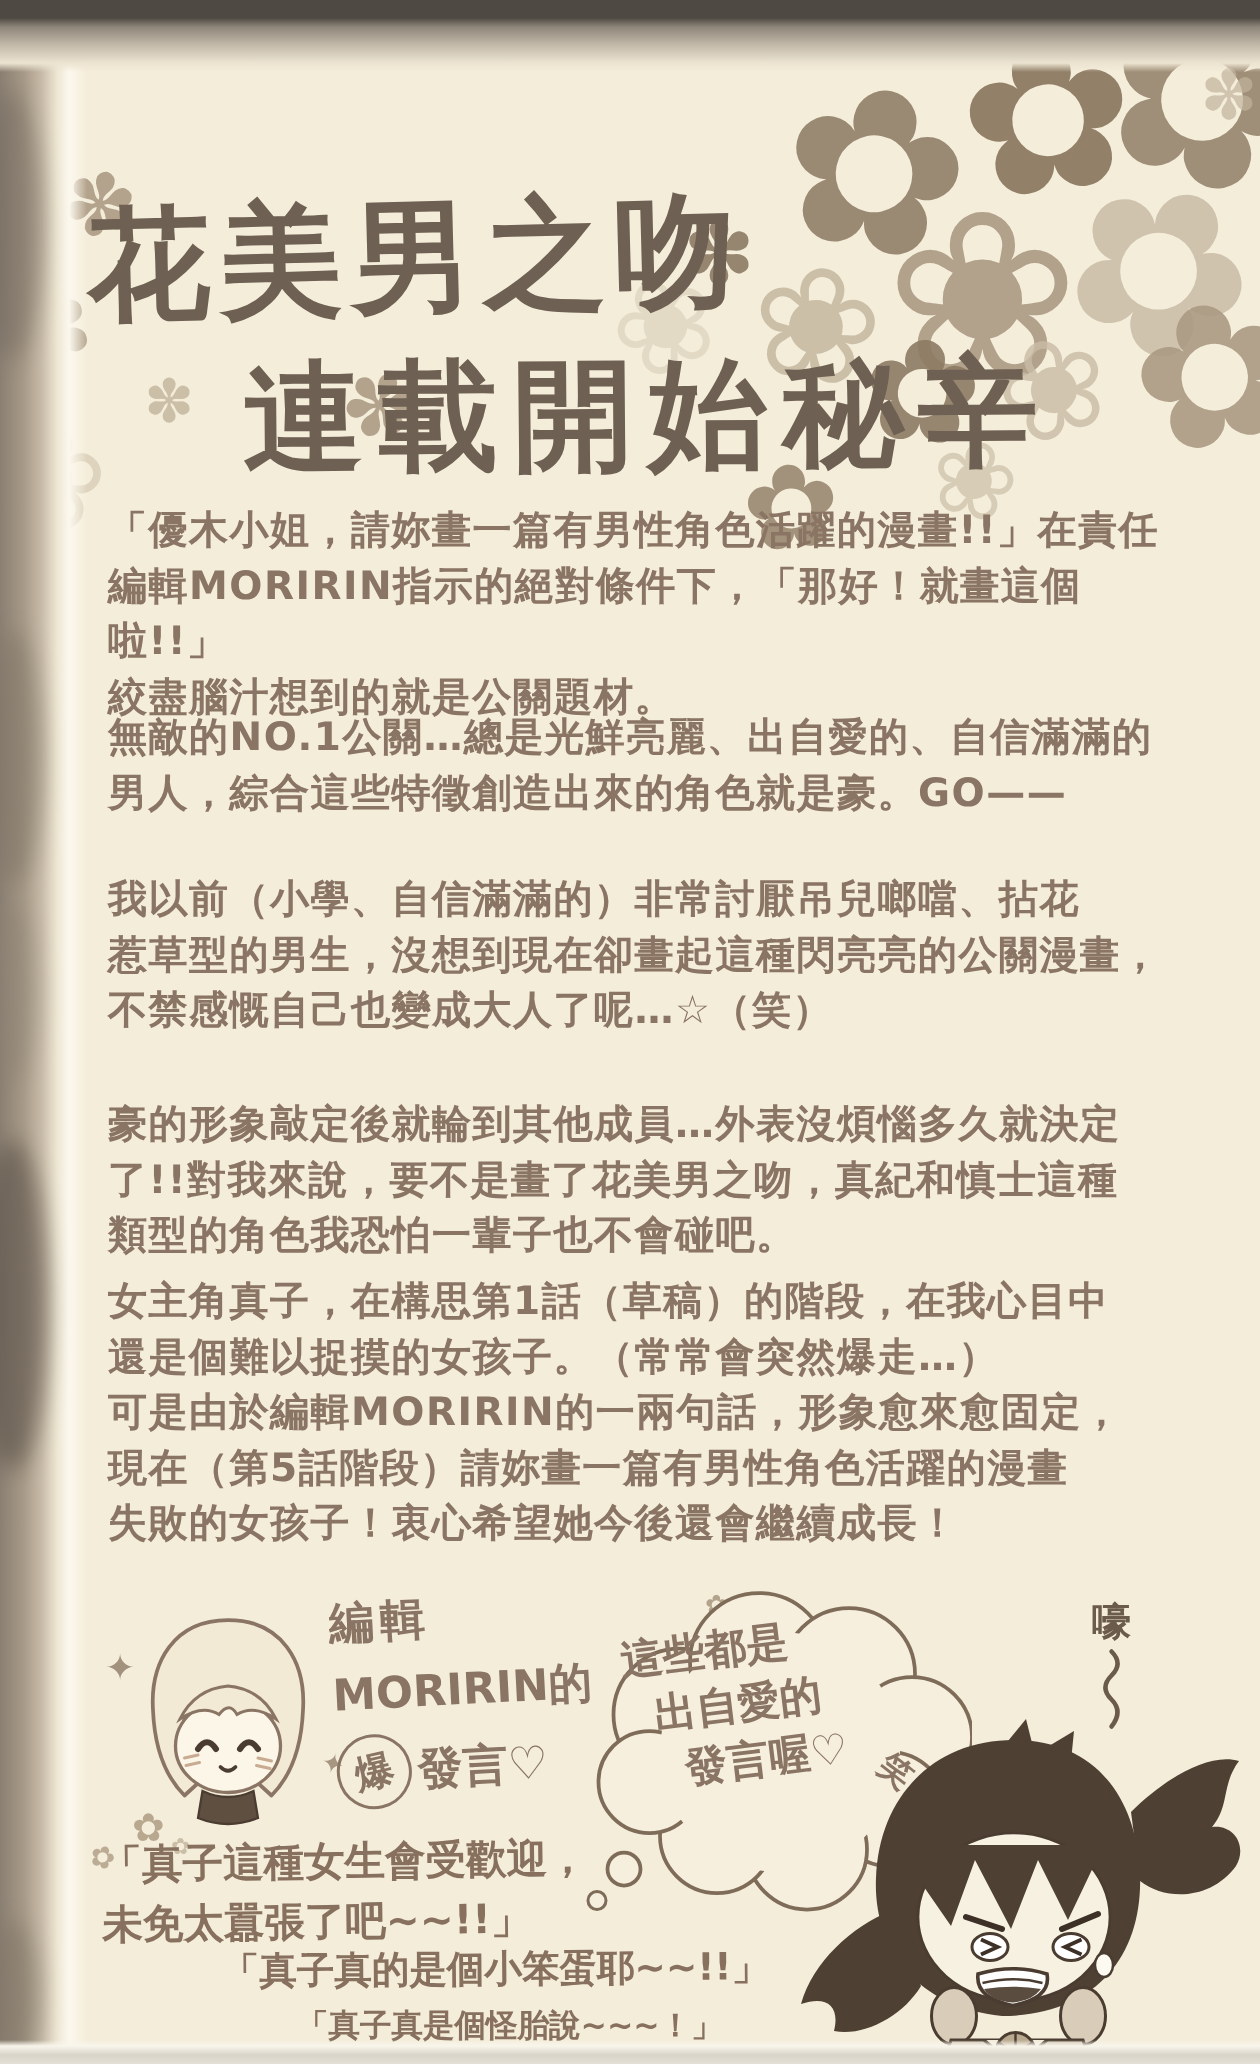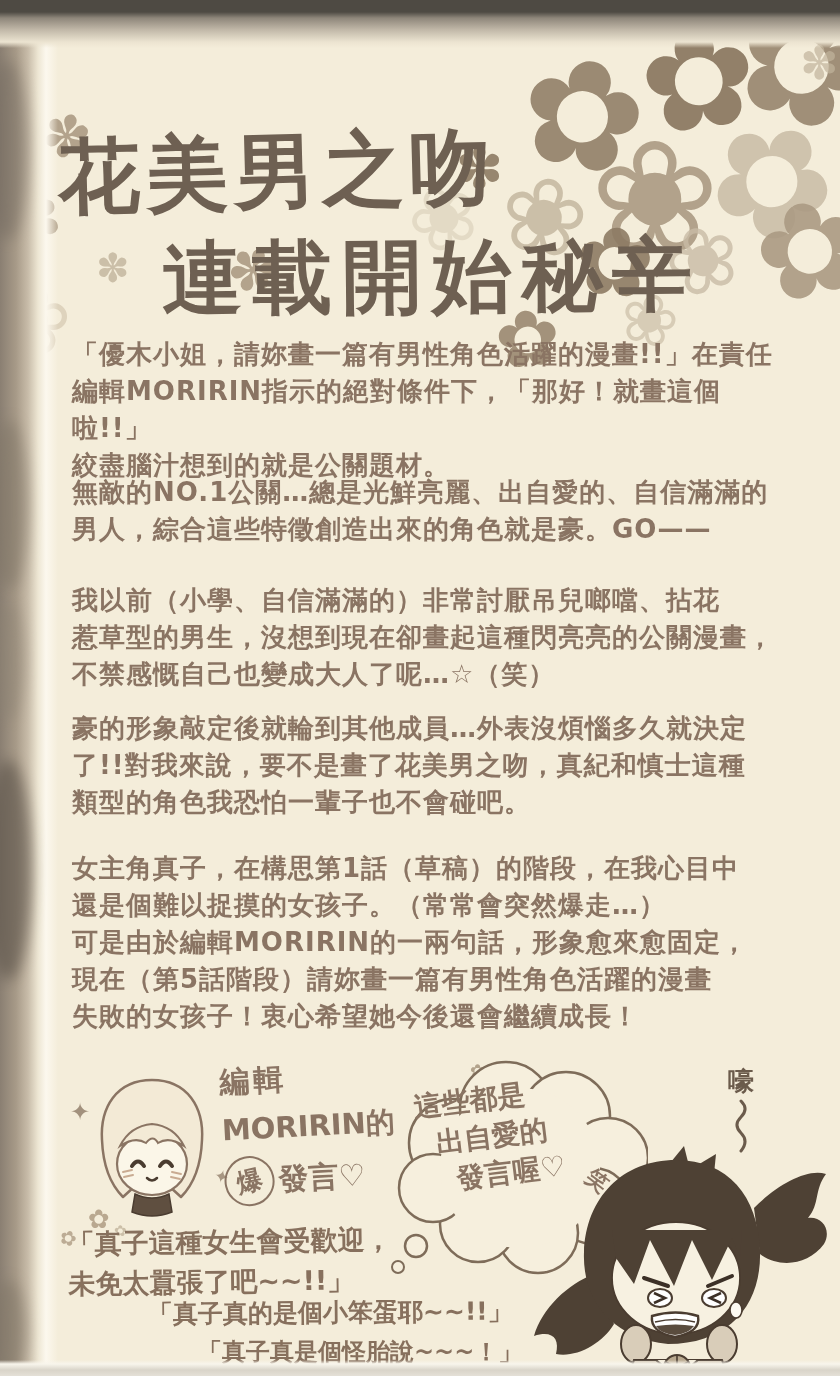--- a/index.html
+++ b/index.html
@@ -17,21 +17,21 @@
   .flower-layer{position:absolute;inset:0;z-index:1;}
   .flower{position:absolute;line-height:1;user-select:none;}
   
   .title1{position:absolute;left:58px;top:118px;z-index:2;font-size:82px;font-weight:bold;
     color:#6e6052;letter-spacing:6px;transform:rotate(-1.5deg);}
   .title2{position:absolute;left:162px;top:224px;z-index:2;font-size:80px;font-weight:bold;
     color:#6e6052;letter-spacing:10px;transform:rotate(-0.5deg);}
   
   .body-text{position:absolute;left:72px;width:716px;z-index:2;font-size:26px;line-height:37px;
     color:#8a7463;letter-spacing:1px;white-space:pre-line;font-weight:bold;}
-  .p1{top:336px}.p2{top:474px}.p3{top:582px}.p4{top:710px}.p5{top:850px}
+  .p1{top:336px}.p2{top:474px}.p3{top:582px}.p4{top:732px}.p5{top:850px}
   
   .editor-caption{position:absolute;left:222px;top:1058px;z-index:3;color:#8a7463;font-weight:bold;transform:rotate(-3deg);}
   .editor-caption .l1{font-size:30px;letter-spacing:4px;}
   .editor-caption .l2{font-size:29px;margin-top:8px;}
   .editor-caption .l3{margin-top:6px;font-size:30px;display:flex;align-items:center;gap:4px;}
   .burst-circle{display:inline-flex;align-items:center;justify-content:center;width:46px;height:46px;
     border:2.5px solid #8a7463;border-radius:50%;font-size:26px;transform:rotate(-10deg);}
   
   .bubble-wrap{position:absolute;left:378px;top:1048px;width:270px;height:240px;z-index:3;}
   .bubble-text{position:absolute;left:40px;top:32px;transform:rotate(-7deg);color:#8a7463;
@@ -41,21 +41,21 @@
   
   .wail{position:absolute;left:728px;top:1064px;z-index:3;color:#6b5b4b;font-weight:bold;text-align:center;}
   .wail .ch{font-size:26px;}
   
   .editor-chibi{position:absolute;left:76px;top:1068px;z-index:3;}
   .heroine-chibi{position:absolute;left:516px;top:1146px;z-index:3;}
   
   .quote{position:absolute;z-index:3;color:#87705d;font-weight:bold;white-space:pre-line;}
   .q1{left:68px;top:1222px;font-size:27px;line-height:40px;transform:rotate(-0.8deg);}
   .q2{left:148px;top:1296px;font-size:25px;transform:rotate(-0.5deg);}
-  .q3{left:198px;top:1336px;font-size:24px;}
+  .q3{left:198px;top:1336px;font-size:21px;}
 </style>
 </head>
 <body>
 
 <div class="canvas">
 
   <div class="scan-top"></div>
   <div class="scan-left">
     <div class="edge-blob" style="left:-14px;top:60px;width:42px;height:180px;background:#6f665c;opacity:.45"></div>
     <div class="edge-blob" style="left:-10px;top:420px;width:38px;height:170px;background:#7d7364;opacity:.5"></div>

